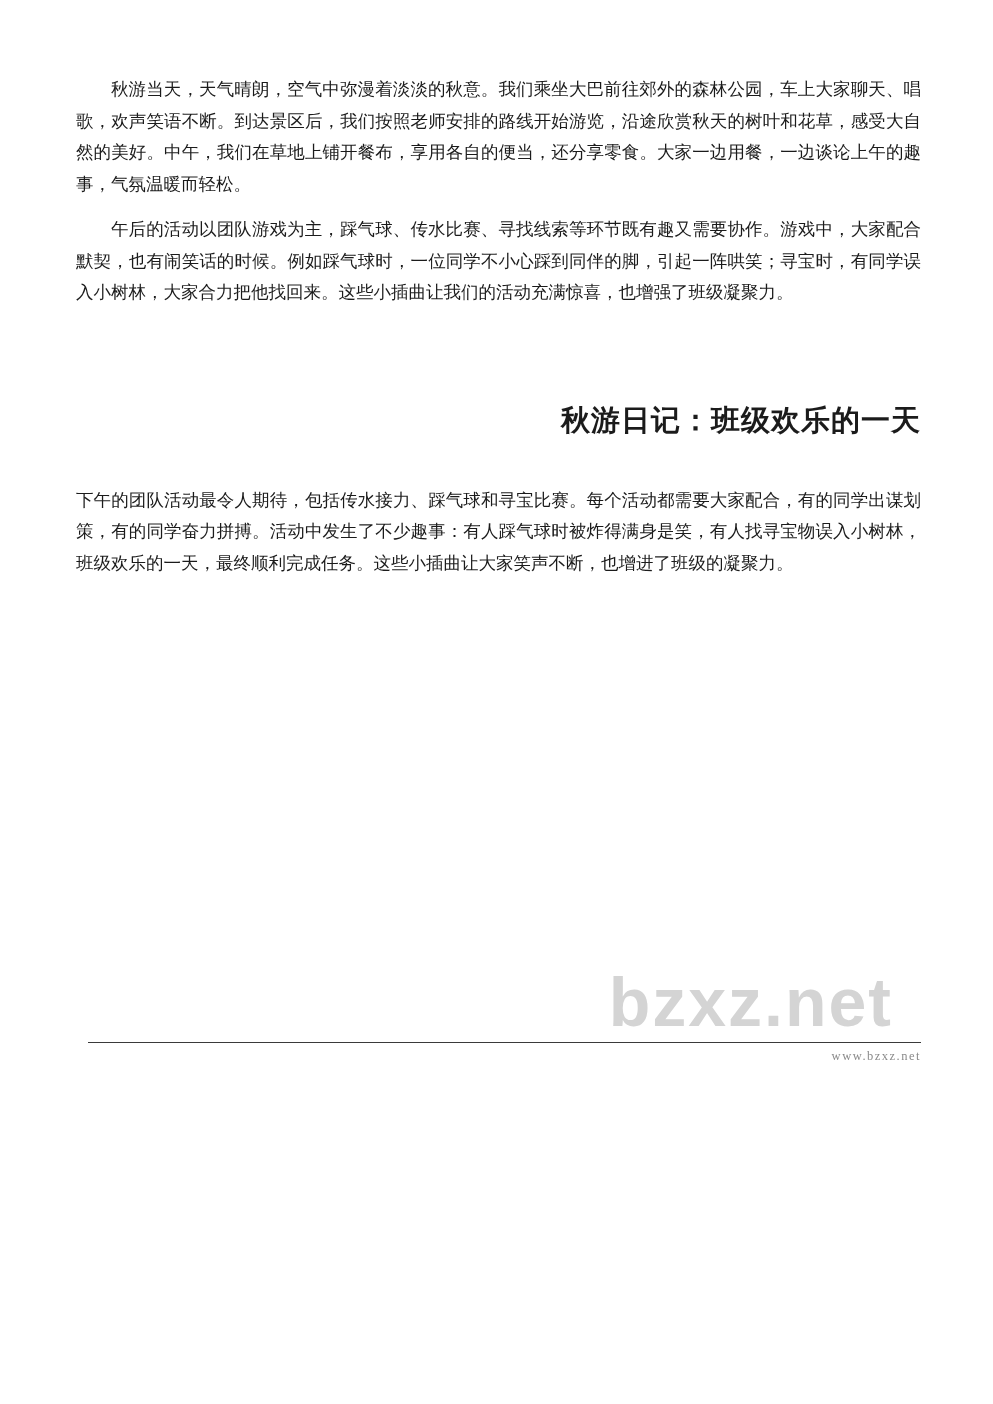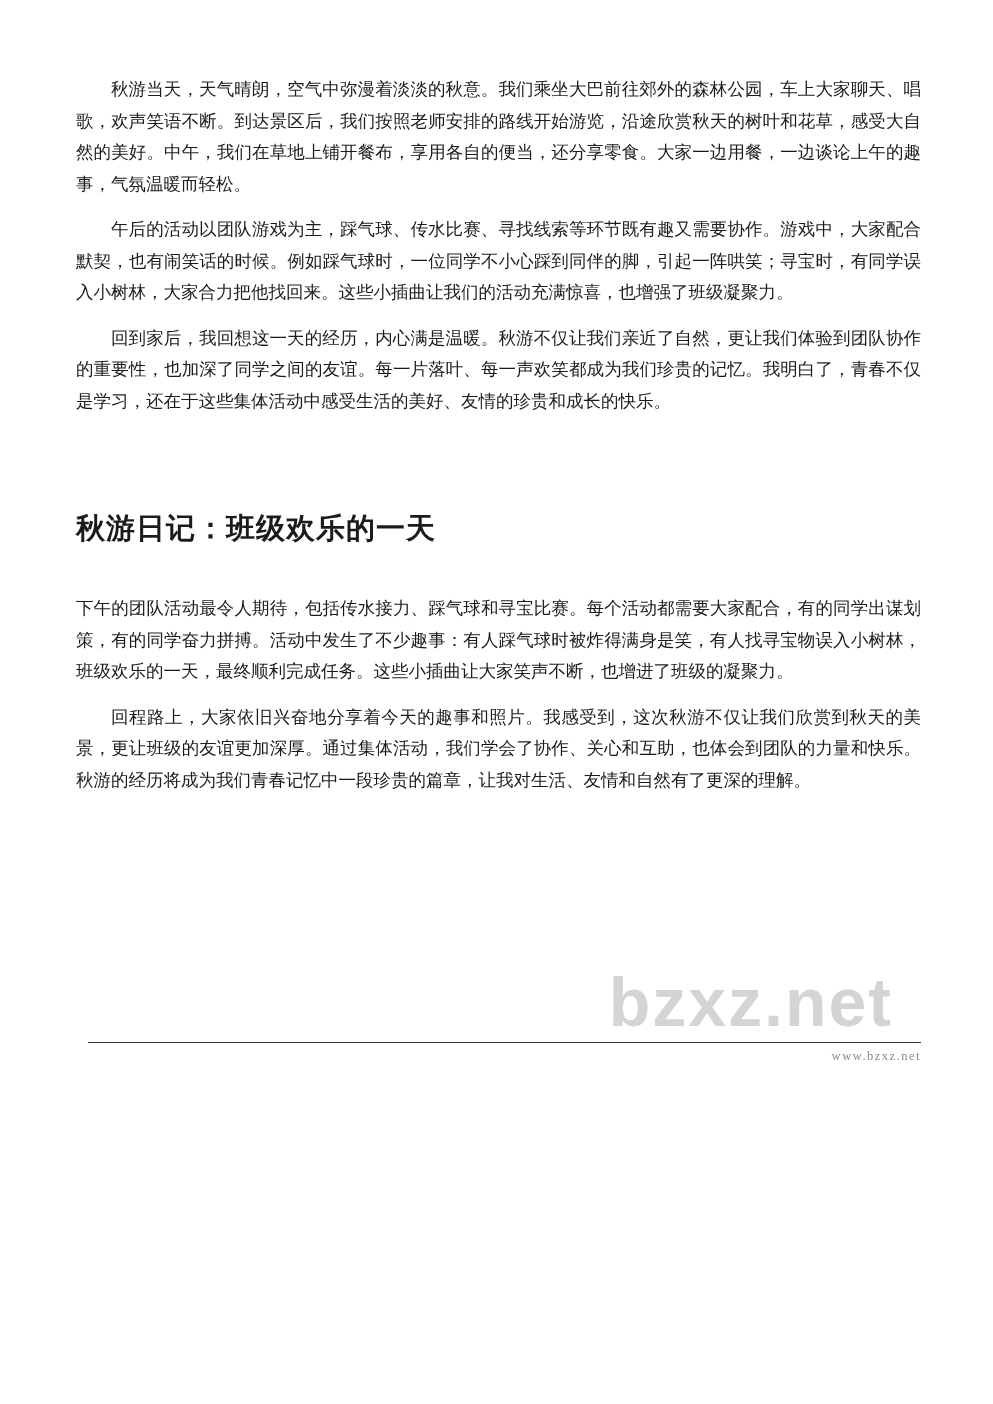--- a/index.html
+++ b/index.html
@@ -29,21 +29,21 @@
     text-align: justify;
     margin: 0 0 14px 0;
     word-break: break-all;
   }
   .para.indent {
     text-indent: 2em;
   }
   .doc-title {
     font-size: 29px;
     font-weight: bold;
-    text-align: left;
+    text-align: right;
     margin: 92px 0 44px 0;
     letter-spacing: 1px;
   }
   .watermark {
     position: absolute;
     right: 100px;
     bottom: 64px;
     font-size: 68px;
     line-height: 1;
     font-weight: bold;
@@ -71,26 +71,24 @@
 </style>
 </head>
 <body>
 
 <div class="page">
 
   <div class="content">
 
     <p class="para indent">秋游当天，天气晴朗，空气中弥漫着淡淡的秋意。我们乘坐大巴前往郊外的森林公园，车上大家聊天、唱歌，欢声笑语不断。到达景区后，我们按照老师安排的路线开始游览，沿途欣赏秋天的树叶和花草，感受大自然的美好。中午，我们在草地上铺开餐布，享用各自的便当，还分享零食。大家一边用餐，一边谈论上午的趣事，气氛温暖而轻松。</p>
     <p class="para indent">午后的活动以团队游戏为主，踩气球、传水比赛、寻找线索等环节既有趣又需要协作。游戏中，大家配合默契，也有闹笑话的时候。例如踩气球时，一位同学不小心踩到同伴的脚，引起一阵哄笑；寻宝时，有同学误入小树林，大家合力把他找回来。这些小插曲让我们的活动充满惊喜，也增强了班级凝聚力。</p>
-    <p class="para indent">回到家后，我回想这一天的经历，内心满是温暖。秋游不仅让我们亲近了自然，更让我们体验到团队协作的重要性，也加深了同学之间的友谊。每一片落叶、每一声欢笑都成为我们珍贵的记忆。我明白了，青春不仅是学习，还在于这些集体活动中感受生活的美好、友情的珍贵和成长的快乐。</p>
 
     <h1 class="doc-title">秋游日记：班级欢乐的一天</h1>
 
     <p class="para">下午的团队活动最令人期待，包括传水接力、踩气球和寻宝比赛。每个活动都需要大家配合，有的同学出谋划策，有的同学奋力拼搏。活动中发生了不少趣事：有人踩气球时被炸得满身是笑，有人找寻宝物误入小树林，班级欢乐的一天，最终顺利完成任务。这些小插曲让大家笑声不断，也增进了班级的凝聚力。</p>
-    <p class="para indent">回程路上，大家依旧兴奋地分享着今天的趣事和照片。我感受到，这次秋游不仅让我们欣赏到秋天的美景，更让班级的友谊更加深厚。通过集体活动，我们学会了协作、关心和互助，也体会到团队的力量和快乐。秋游的经历将成为我们青春记忆中一段珍贵的篇章，让我对生活、友情和自然有了更深的理解。</p>
 
   </div>
 
   <div class="watermark">bzxz.net</div>
 
   <div class="footer">
     <div class="footer-url">www.bzxz.net</div>
   </div>
 
 </div>

